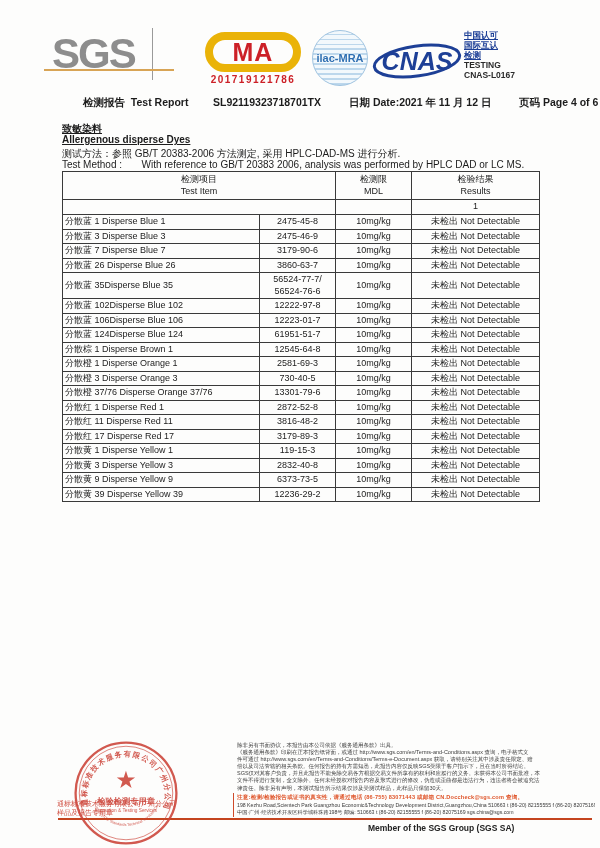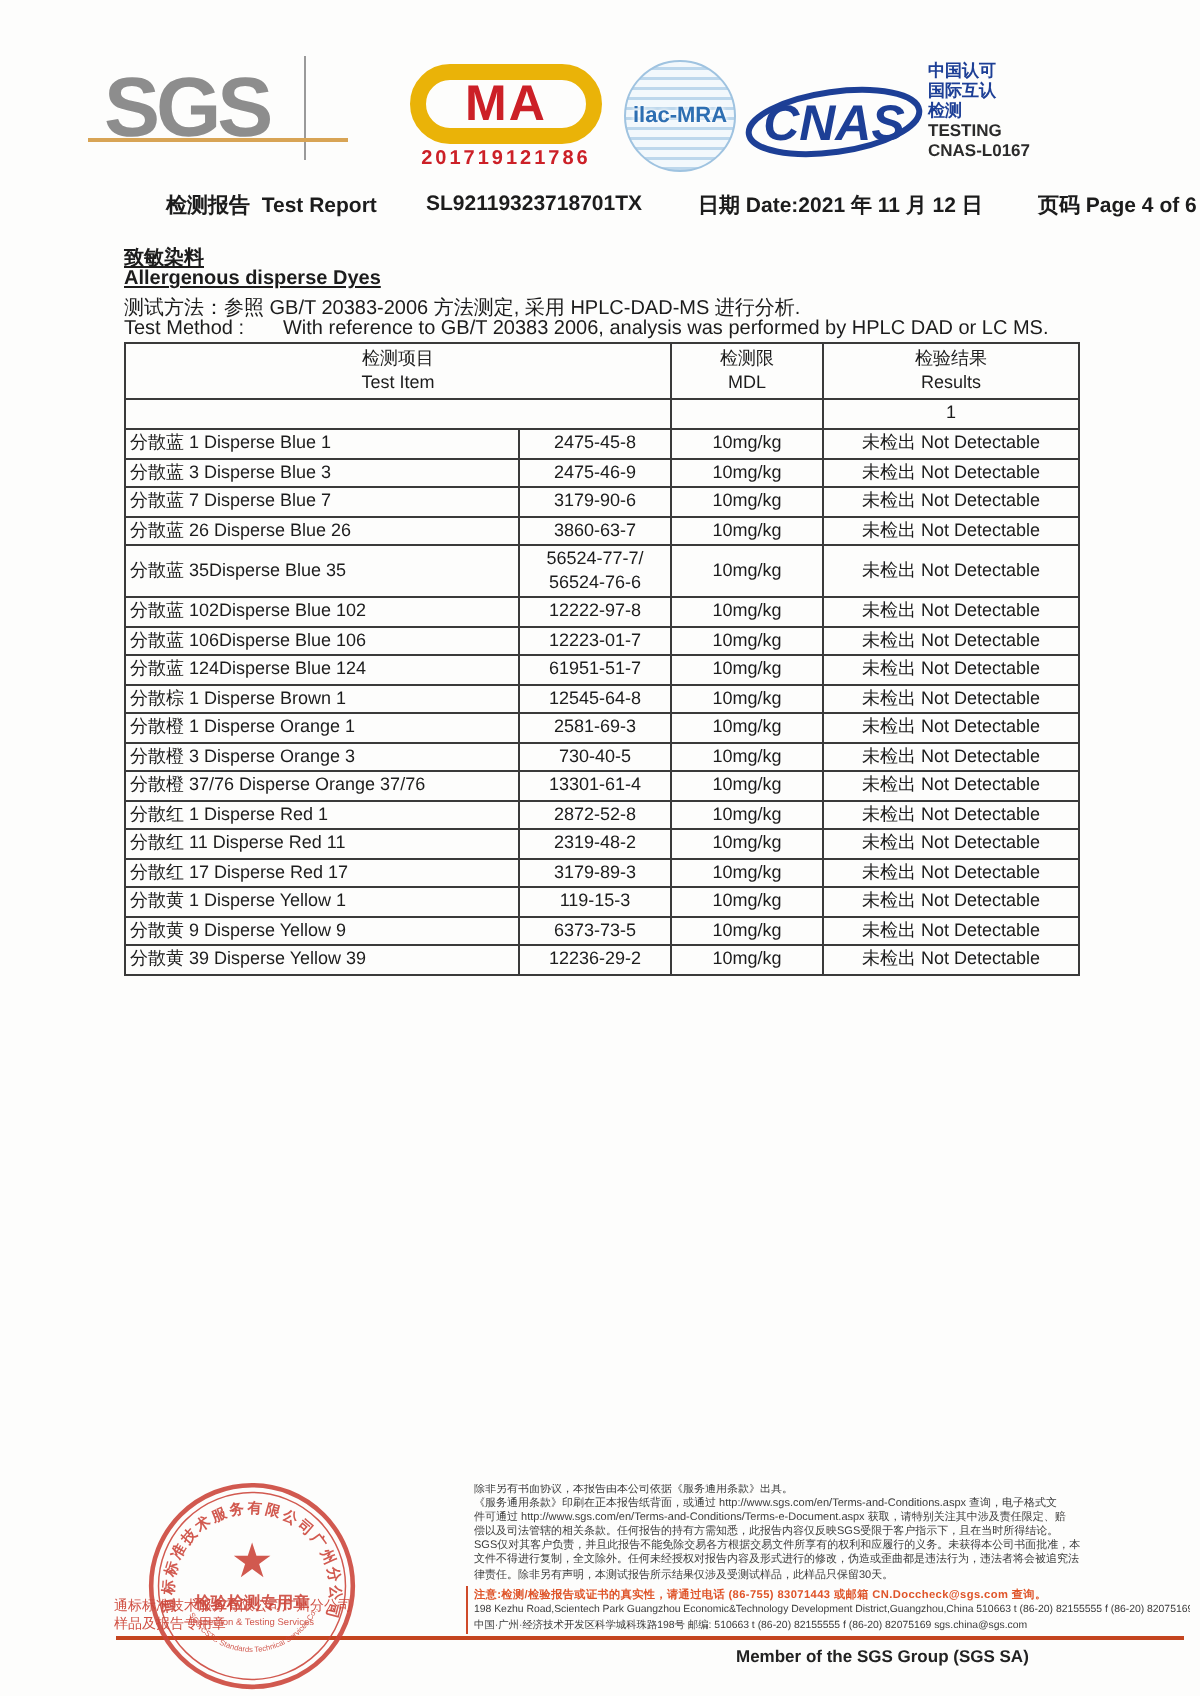--- a/index.html
+++ b/index.html
@@ -26,21 +26,21 @@
   .ilac-circle {
     width:56px; height:56px; border-radius:50%;
     border:1px solid #9fc3e0;
     background:repeating-linear-gradient(0deg,#bcd7ec 0 1.5px,#f2f8fc 1.5px 5px);
     display:flex; align-items:center; justify-content:center;
   }
   .ilac-text { font-size:11px; font-weight:800; color:#2e6fb2;
     text-shadow:0 0 2px #fff,0 0 2px #fff; }
 
   .cnas-side { font-size:8.5px; line-height:10px; font-weight:700; }
-  .cnas-side .blue { color:#1d3f96; }
+  .cnas-side .blue { color:#1d3f96;text-decoration:underline; }
   .cnas-side .dark { color:#2b2b2b; }
 
   
   .hrow { font-size:10.5px; font-weight:700; color:#1c1c1c; white-space:nowrap;margin-left:41px; }
 
   
   .sec-title { font-size:10px; font-weight:700; text-decoration:underline; }
   .sec-line  { font-size:10px; }
 
   
@@ -205,45 +205,51 @@
           <td class="res">未检出 Not Detectable</td>
         </tr>
     <tr>
           <td class="item">分散橙 3 Disperse Orange 3</td>
           <td class="cas">730-40-5</td>
           <td class="mdl">10mg/kg</td>
           <td class="res">未检出 Not Detectable</td>
         </tr>
     <tr>
           <td class="item">分散橙 37/76 Disperse Orange 37/76</td>
-          <td class="cas">13301-61-4</td>
+          <td class="cas">13301-79-6</td>
           <td class="mdl">10mg/kg</td>
           <td class="res">未检出 Not Detectable</td>
         </tr>
     <tr>
           <td class="item">分散红 1 Disperse Red 1</td>
           <td class="cas">2872-52-8</td>
           <td class="mdl">10mg/kg</td>
           <td class="res">未检出 Not Detectable</td>
         </tr>
     <tr>
           <td class="item">分散红 11 Disperse Red 11</td>
-          <td class="cas">2319-48-2</td>
+          <td class="cas">3816-48-2</td>
           <td class="mdl">10mg/kg</td>
           <td class="res">未检出 Not Detectable</td>
         </tr>
     <tr>
           <td class="item">分散红 17 Disperse Red 17</td>
           <td class="cas">3179-89-3</td>
           <td class="mdl">10mg/kg</td>
           <td class="res">未检出 Not Detectable</td>
         </tr>
     <tr>
           <td class="item">分散黄 1 Disperse Yellow 1</td>
           <td class="cas">119-15-3</td>
+          <td class="mdl">10mg/kg</td>
+          <td class="res">未检出 Not Detectable</td>
+        </tr>
+    <tr>
+          <td class="item">分散黄 3 Disperse Yellow 3</td>
+          <td class="cas">2832-40-8</td>
           <td class="mdl">10mg/kg</td>
           <td class="res">未检出 Not Detectable</td>
         </tr>
     <tr>
           <td class="item">分散黄 9 Disperse Yellow 9</td>
           <td class="cas">6373-73-5</td>
           <td class="mdl">10mg/kg</td>
           <td class="res">未检出 Not Detectable</td>
         </tr>
     <tr>

